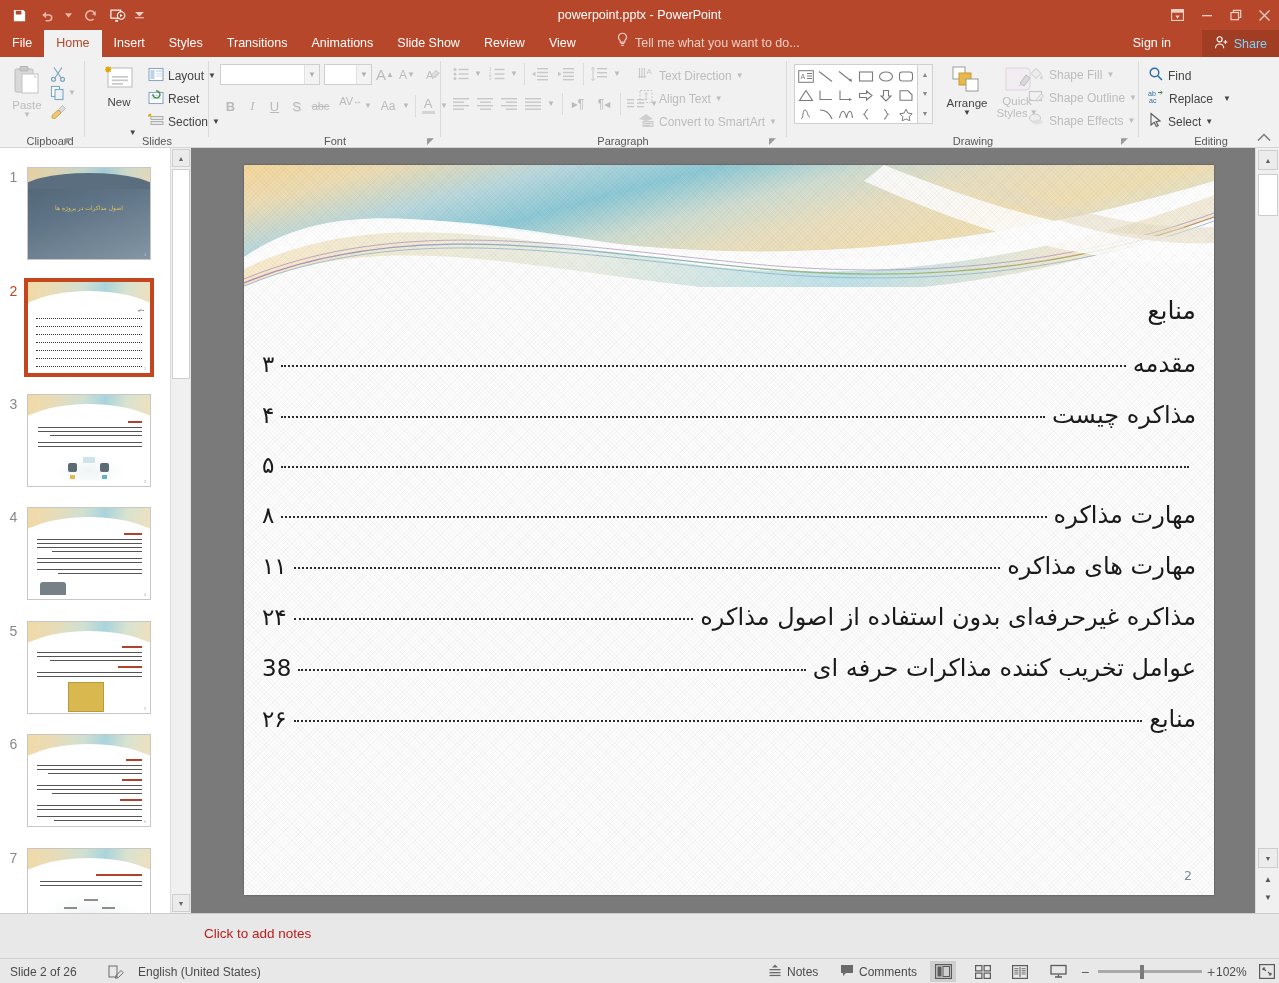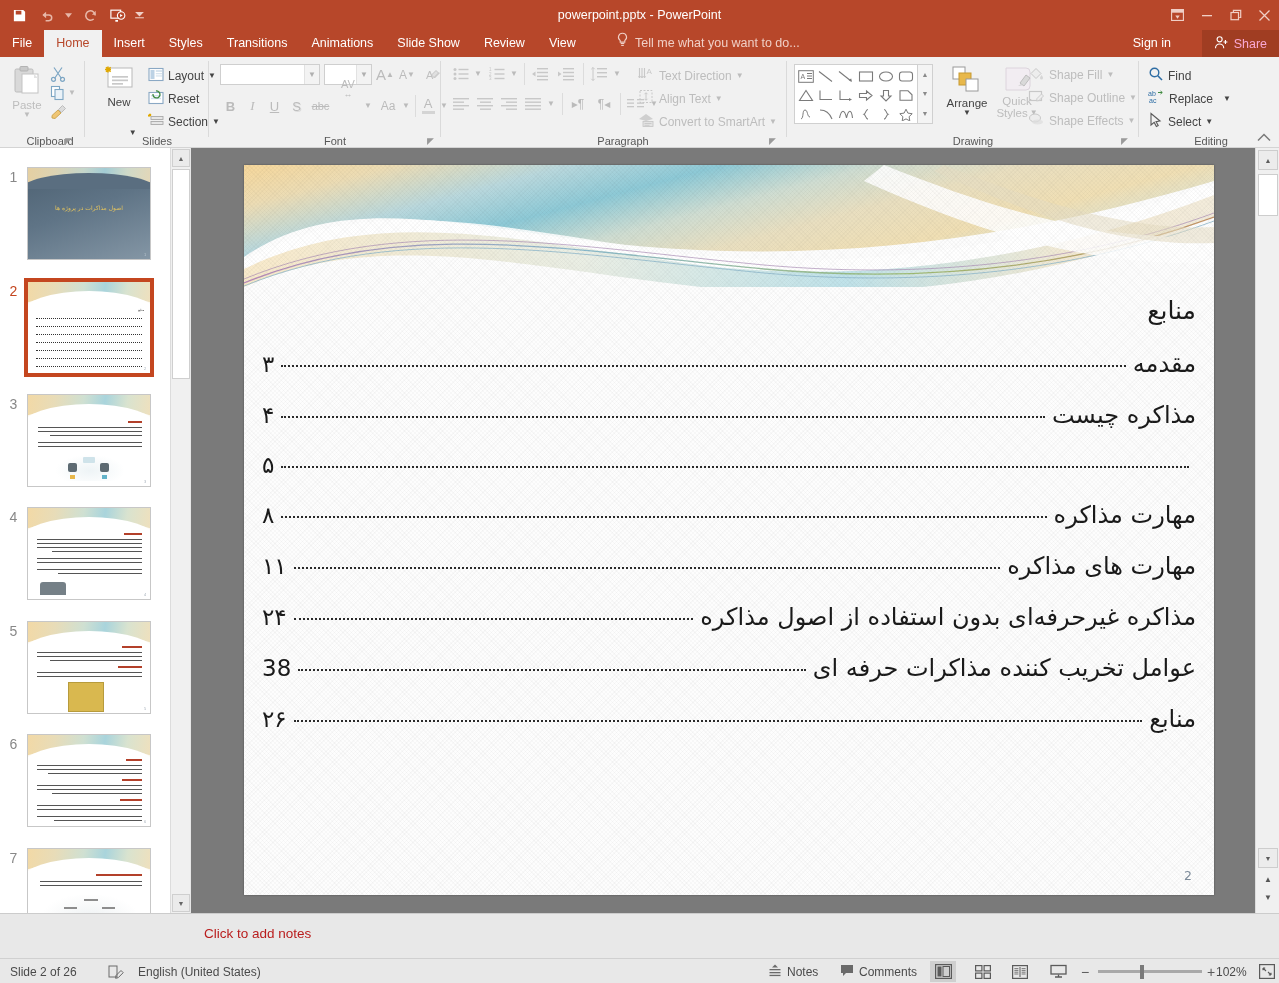--- a/index.html
+++ b/index.html
@@ -48,21 +48,21 @@
     position: absolute; left: 616px; top: 0; height: 27px; line-height: 27px;
     font-size: 12.5px; color: #f0cfc6; cursor: pointer; display: flex; align-items: center; gap: 6px;
   }
   .signin {
     position: absolute; right: 108px; top: 0; height: 27px; line-height: 27px;
     font-size: 12.5px; cursor: pointer; color: #fff;
   }
   .share {
     position: absolute; right: 0; top: 0; height: 27px; padding: 0 12px;
     display: flex; align-items: center; gap: 5px; font-size: 12.5px;
-    background: #a03d22; cursor: pointer; color: #f9a8d4;
+    background: #a03d22; cursor: pointer; color: #7dd3fc;
   }
 
   
   .ribbon {
     position: absolute; top: 57px; left: 0; width: 1279px; height: 91px;
     background: #f1f1f1; border-bottom: 1px solid #d4d4d4;
   }
   .grp { position: absolute; top: 0; height: 91px; }
   .grp-label {
     position: absolute; bottom: 1px; left: 0; width: 100%;
@@ -457,21 +457,21 @@
     </div>
     <div class="fbtn" style="left:54px; top:39px; width:21px; height:20px; text-decoration:underline; font-size:13px;">
       <span>U</span>
     </div>
     <div class="fbtn" style="left:76px; top:39px; width:21px; height:20px; font-size:13px; text-shadow:1px 1px 0 #dcdcdc;">
       <span>S</span>
     </div>
     <div class="fbtn" style="left:98px; top:39px; width:25px; height:20px; font-size:11px; text-decoration:line-through;">
       <span>abc</span>
     </div>
-    <div class="fbtn" style="left:124px; top:20px; width:28px; height:24px; flex-direction:column; font-size:11px; line-height:1;">
+    <div class="fbtn" style="left:124px; top:32px; width:28px; height:24px; font-size:11px; line-height:1;justify-content:flex-end;">
       <span>AV</span>
       <span style="font-size:9px;">↔</span>
     </div>
     <div class="fbtn" style="left:152px; top:39px; width:12px; height:20px;">
         <span class="caret-d">▼</span>
       </div>
     <div class="fbtn" style="left:166px; top:39px; width:24px; height:20px; font-size:12px;">
       <span>Aa</span>
     </div>
     <div class="fbtn" style="left:190px; top:39px; width:12px; height:20px;">

